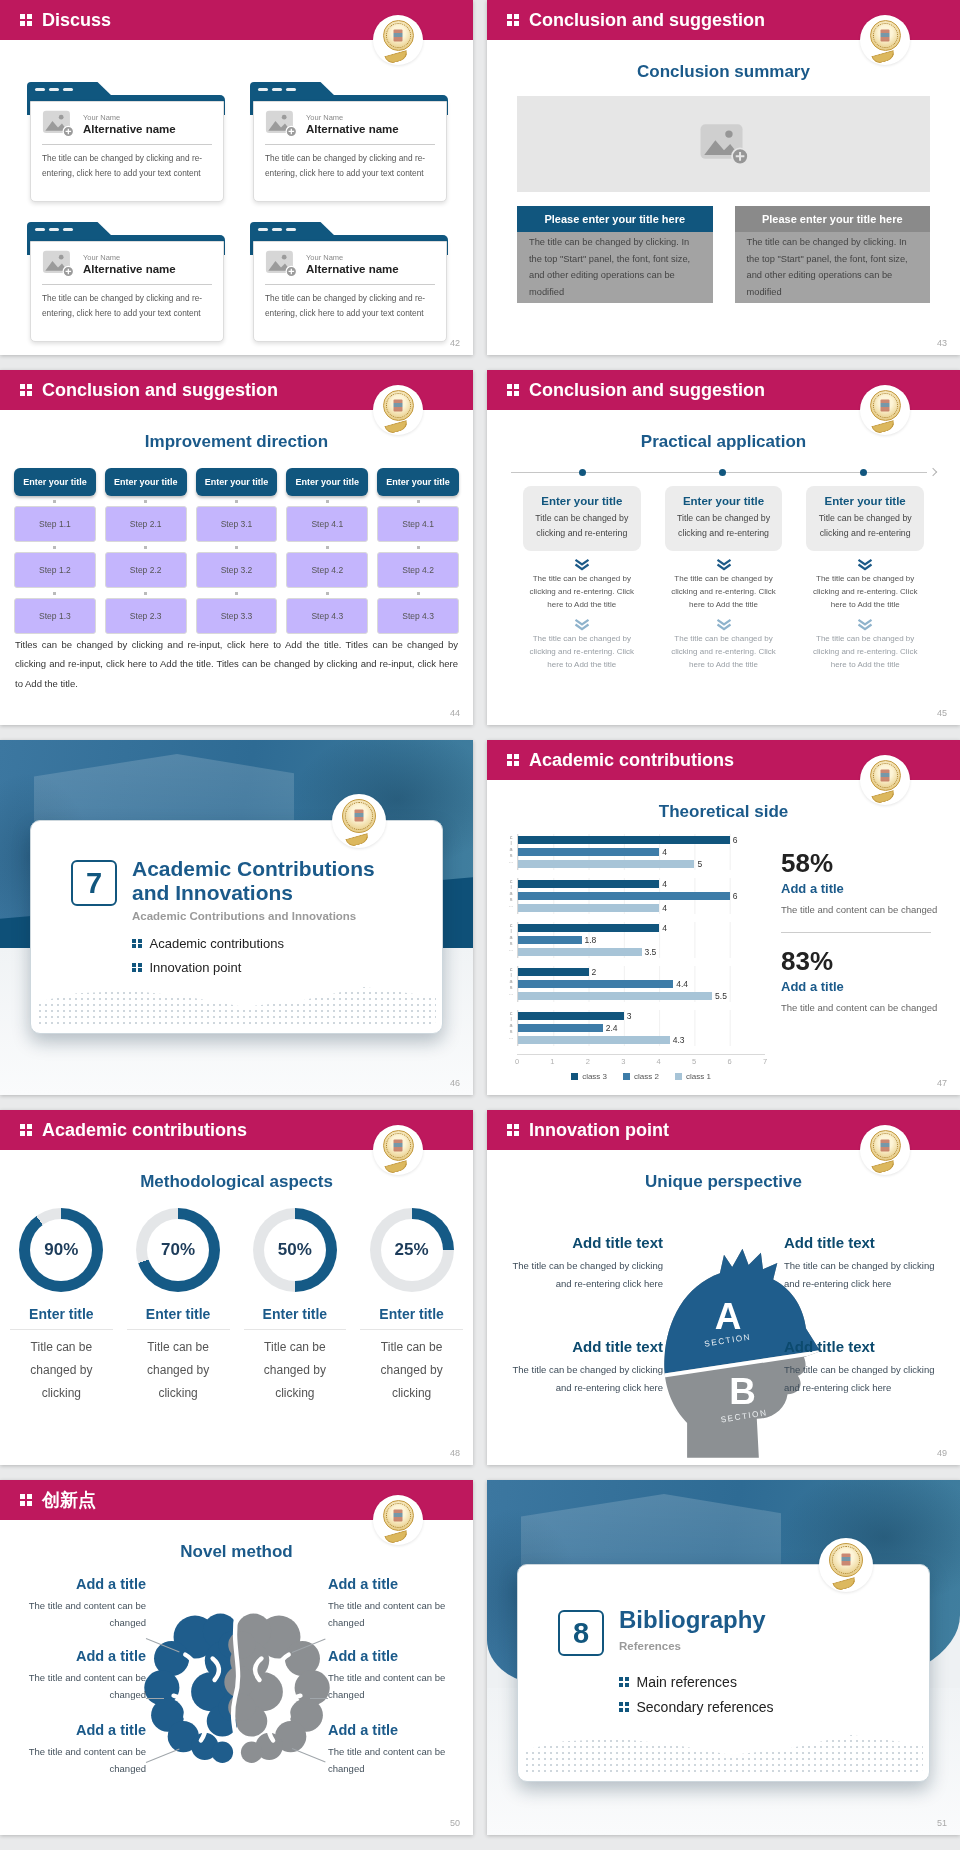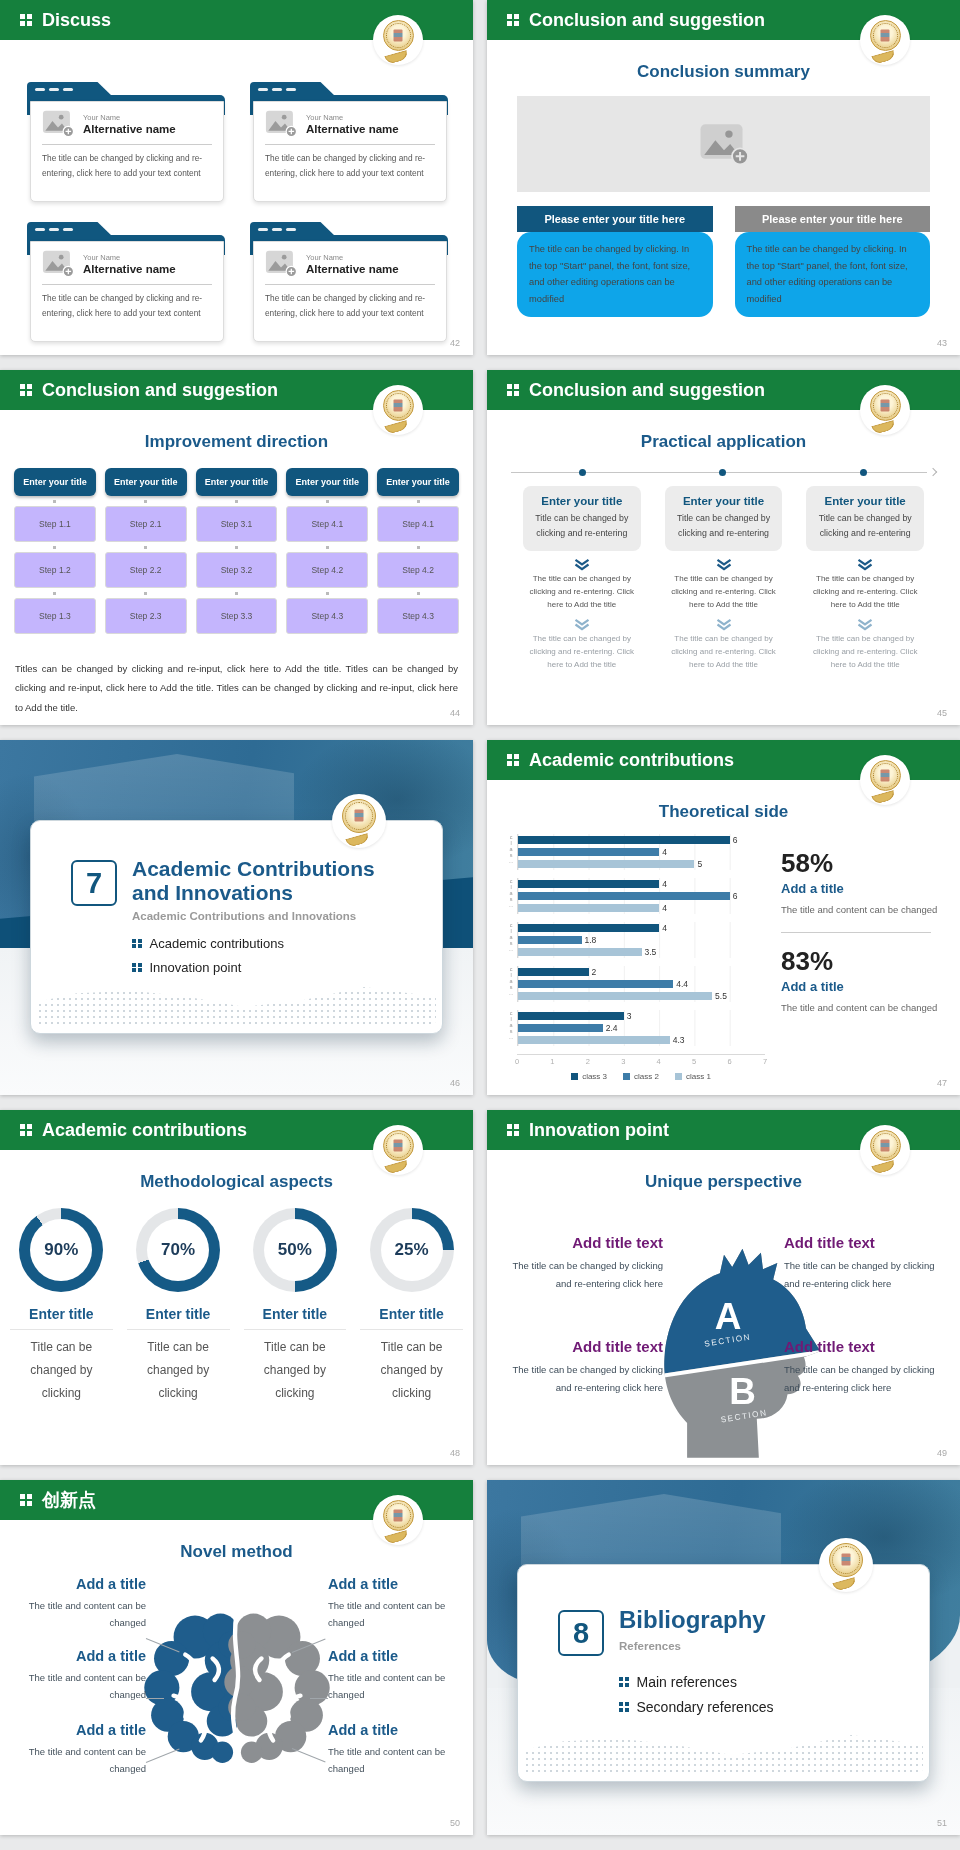--- a/index.html
+++ b/index.html
@@ -3,21 +3,21 @@
 <meta charset="utf-8">
 <style>
   *{margin:0;padding:0;box-sizing:border-box;}
   html,body{background:#e4e5e6;}
   body{font-family:"Liberation Sans",sans-serif;}
   .page{width:960px;height:1850px;background:#e9eaeb;display:grid;
         grid-template-columns:473px 473px;column-gap:14px;row-gap:15px;align-content:start;}
   .slide{width:473px;height:355px;background:#fff;position:relative;overflow:hidden;
          box-shadow:0 1px 4px rgba(0,0,0,.22);}
   
-  .shead{height:40px;background:#15803d;display:flex;align-items:center;padding-left:20px;gap:10px;position:relative;z-index:2;}
+  .shead{height:40px;background:#be185d;display:flex;align-items:center;padding-left:20px;gap:10px;position:relative;z-index:2;}
   .shead .t{color:#fff;font-weight:bold;font-size:18px;}
   .gridicon{display:grid;grid-template-columns:5px 5px;grid-template-rows:5px 5px;gap:2px;}
   .gridicon i{background:#fff;display:block;}
   .gridicon.blue{grid-template-columns:4px 4px;grid-template-rows:4px 4px;gap:1.5px;}
   .gridicon.blue i{background:#11567E;}
   .pgnum{position:absolute;right:13px;bottom:7px;font-size:9px;color:#a9a9a9;z-index:4;}
   .stitle{color:#1B5A8A;font-weight:bold;font-size:17px;text-align:center;}
   
   .medal{position:absolute;top:15px;right:50px;width:50px;height:50px;background:#fff;border-radius:50%;
          z-index:5;display:flex;justify-content:center;box-shadow:0 1px 3px rgba(0,0,0,.10);}
@@ -43,30 +43,30 @@
   .fname{font-size:7.5px;color:#8a8a8a;}
   .falt{font-size:11.5px;font-weight:bold;color:#222;margin-top:1px;}
   .ftext{font-size:8.3px;color:#555;line-height:1.85;margin-top:6px;}
   
   .ph-panel{margin:14px 30px 0 30px;height:96px;background:#e6e6e6;display:flex;align-items:center;justify-content:center;}
   .two-col{display:flex;gap:22px;margin:14px 30px 0 30px;}
   .tc{flex:1;}
   .tc .bar{height:26px;display:flex;align-items:center;justify-content:center;color:#fff;font-weight:bold;font-size:11px;}
   .tc .bar.blue{background:#11567E;}
   .tc .bar.gray{background:#8A8A8A;}
-  .tc .body{background:#0ea5e9;padding:9px 12px;font-size:9.3px;color:#444;line-height:1.8;min-height:70px;border-radius:14px;}
+  .tc .body{background:#a3a3a3;padding:2px 12px;font-size:9.3px;color:#444;line-height:1.8;min-height:70px;}
   
   .cols5{display:flex;gap:9px;margin:16px 14px 0 14px;}
   .col5{flex:1;display:flex;flex-direction:column;align-items:stretch;}
   .colbtn{background:#11567E;color:#fff;font-weight:bold;font-size:9px;text-align:center;
           padding:9px 2px;border-radius:6px;box-shadow:0 2px 3px rgba(0,0,0,.25);}
   .stepbox{background:#c4b5fd;border:1px solid #d9d9d9;border-radius:3px;font-size:8.5px;color:#555;
            text-align:center;padding:12px 0;}
   .dotsep{width:3px;height:3px;background:#bbb;margin:3.5px auto;}
-  .para{margin:25px 15px 0 15px;font-size:9.5px;color:#333;line-height:2.05;text-align:justify;}
+  .para{margin:1px 15px 0 15px;font-size:9.5px;color:#333;line-height:2.05;text-align:justify;}
   
   .tl{position:relative;height:10px;margin:16px 24px 0 24px;}
   .tl .line{position:absolute;top:4px;left:0;right:9px;height:1px;background:#c6c6c6;}
   .tl .dot{position:absolute;top:1px;width:7px;height:7px;border-radius:50%;background:#11567E;}
   .tl .ah{position:absolute;right:0;top:1px;width:6px;height:6px;border-top:1px solid #b3b3b3;border-right:1px solid #b3b3b3;transform:rotate(45deg);}
   .pcols{display:flex;gap:24px;margin:8px 36px 0 36px;}
   .pcol{flex:1;text-align:center;}
   .pcard{background:#ececec;border-radius:8px;padding:9px 8px 10px 8px;}
   .pcard .pt{color:#11567E;font-weight:bold;font-size:11.5px;margin-bottom:4px;}
   .pcard .ps{font-size:8.8px;color:#444;line-height:1.7;}
@@ -130,21 +130,21 @@
   .donuts{display:flex;justify-content:center;gap:14px;padding:16px 10px 0 10px;}
   .dn{width:103px;text-align:center;}
   .donut{width:84px;height:84px;border-radius:50%;position:relative;margin:0 auto;background:#E4E6E8;}
   .donut::after{content:"";position:absolute;inset:11px;background:#fff;border-radius:50%;}
   .donut .pct{position:absolute;inset:0;display:flex;align-items:center;justify-content:center;
               font-weight:bold;font-size:17px;color:#1D3C5A;z-index:2;}
   .dn .et{font-size:14px;font-weight:bold;color:#1B5A8A;margin-top:14px;}
   .dn .ed{font-size:12px;color:#555;line-height:1.9;margin-top:7px;border-top:1px solid #e5e5e5;padding-top:6px;}
   
   .ub{position:absolute;width:158px;z-index:2;}
-  .ub .ut{font-size:15px;font-weight:bold;color:#701a75;margin-bottom:6px;}
+  .ub .ut{font-size:15px;font-weight:bold;color:#0c4a6e;margin-bottom:6px;}
   .ub .ud{font-size:9.5px;color:#3D4C59;line-height:1.9;}
   .headwrap{position:absolute;left:50%;transform:translateX(-50%);top:112px;width:205px;z-index:1;}
   
   .nb{position:absolute;width:132px;z-index:2;}
   .nb .ut{font-size:14.5px;font-weight:bold;color:#1B5A8A;margin-bottom:5px;}
   .nb .ud{font-size:9.5px;color:#44515C;line-height:1.8;}
   .brainwrap{position:absolute;left:50%;transform:translateX(-50%);top:118px;width:205px;z-index:1;}
   .cline{position:absolute;height:1px;background:#a0a6ab;transform-origin:left center;z-index:1;}
   .tr{text-align:right;}
   .hdr-offset{margin-top:22px;}

